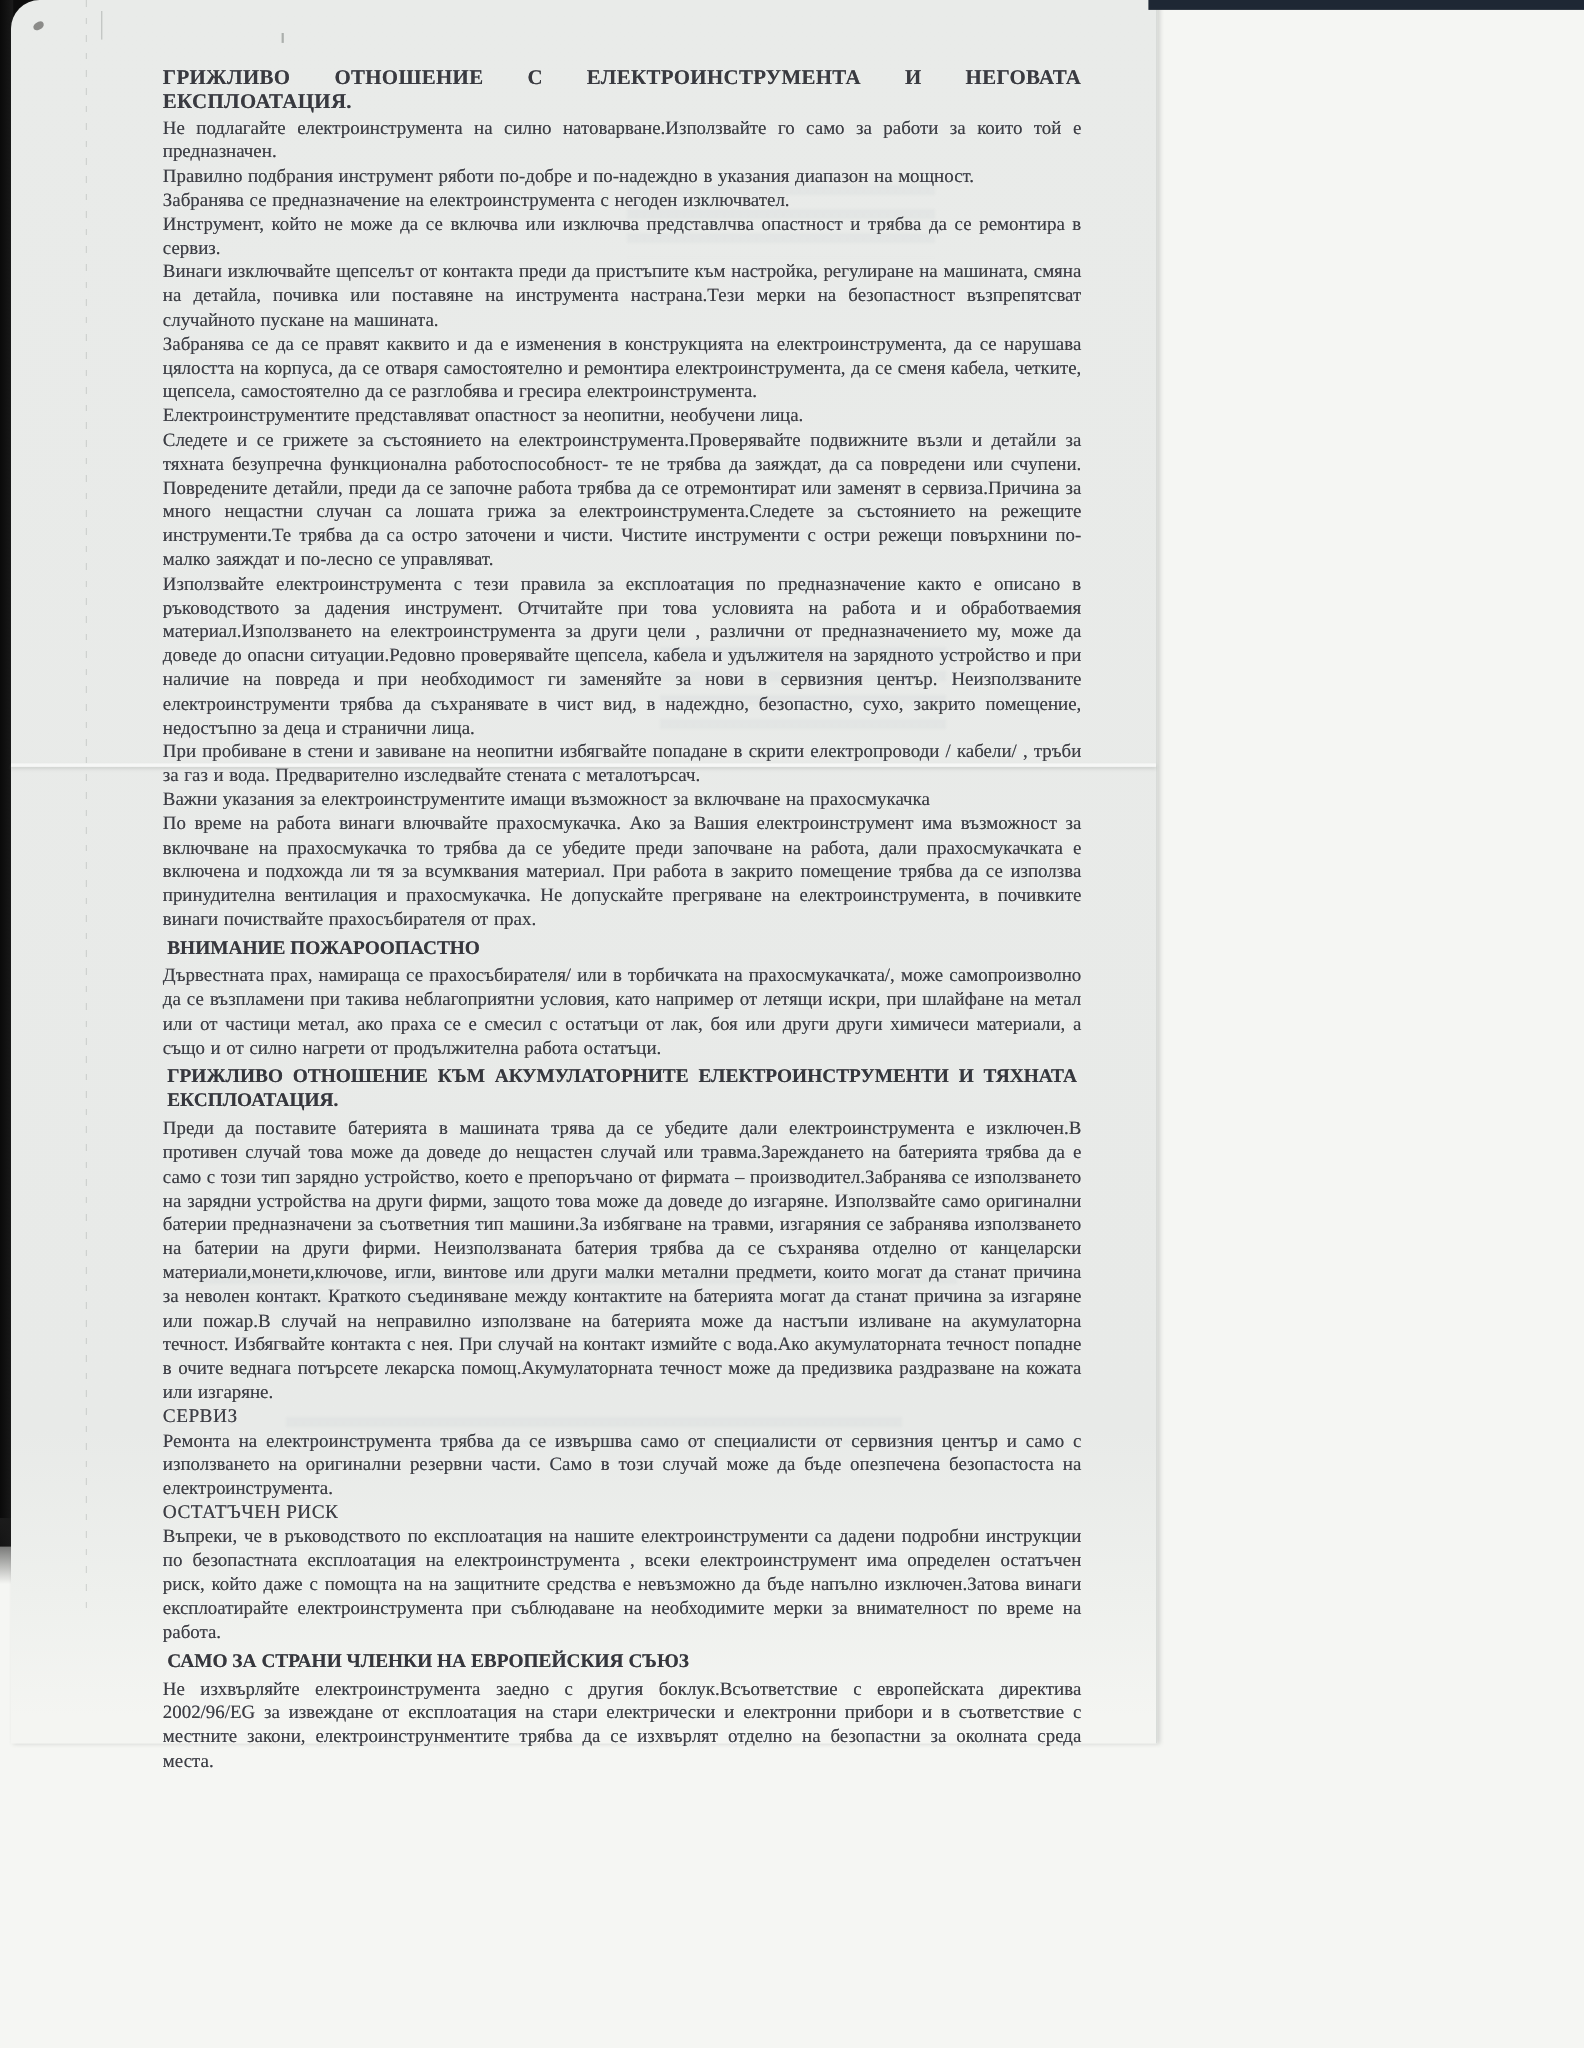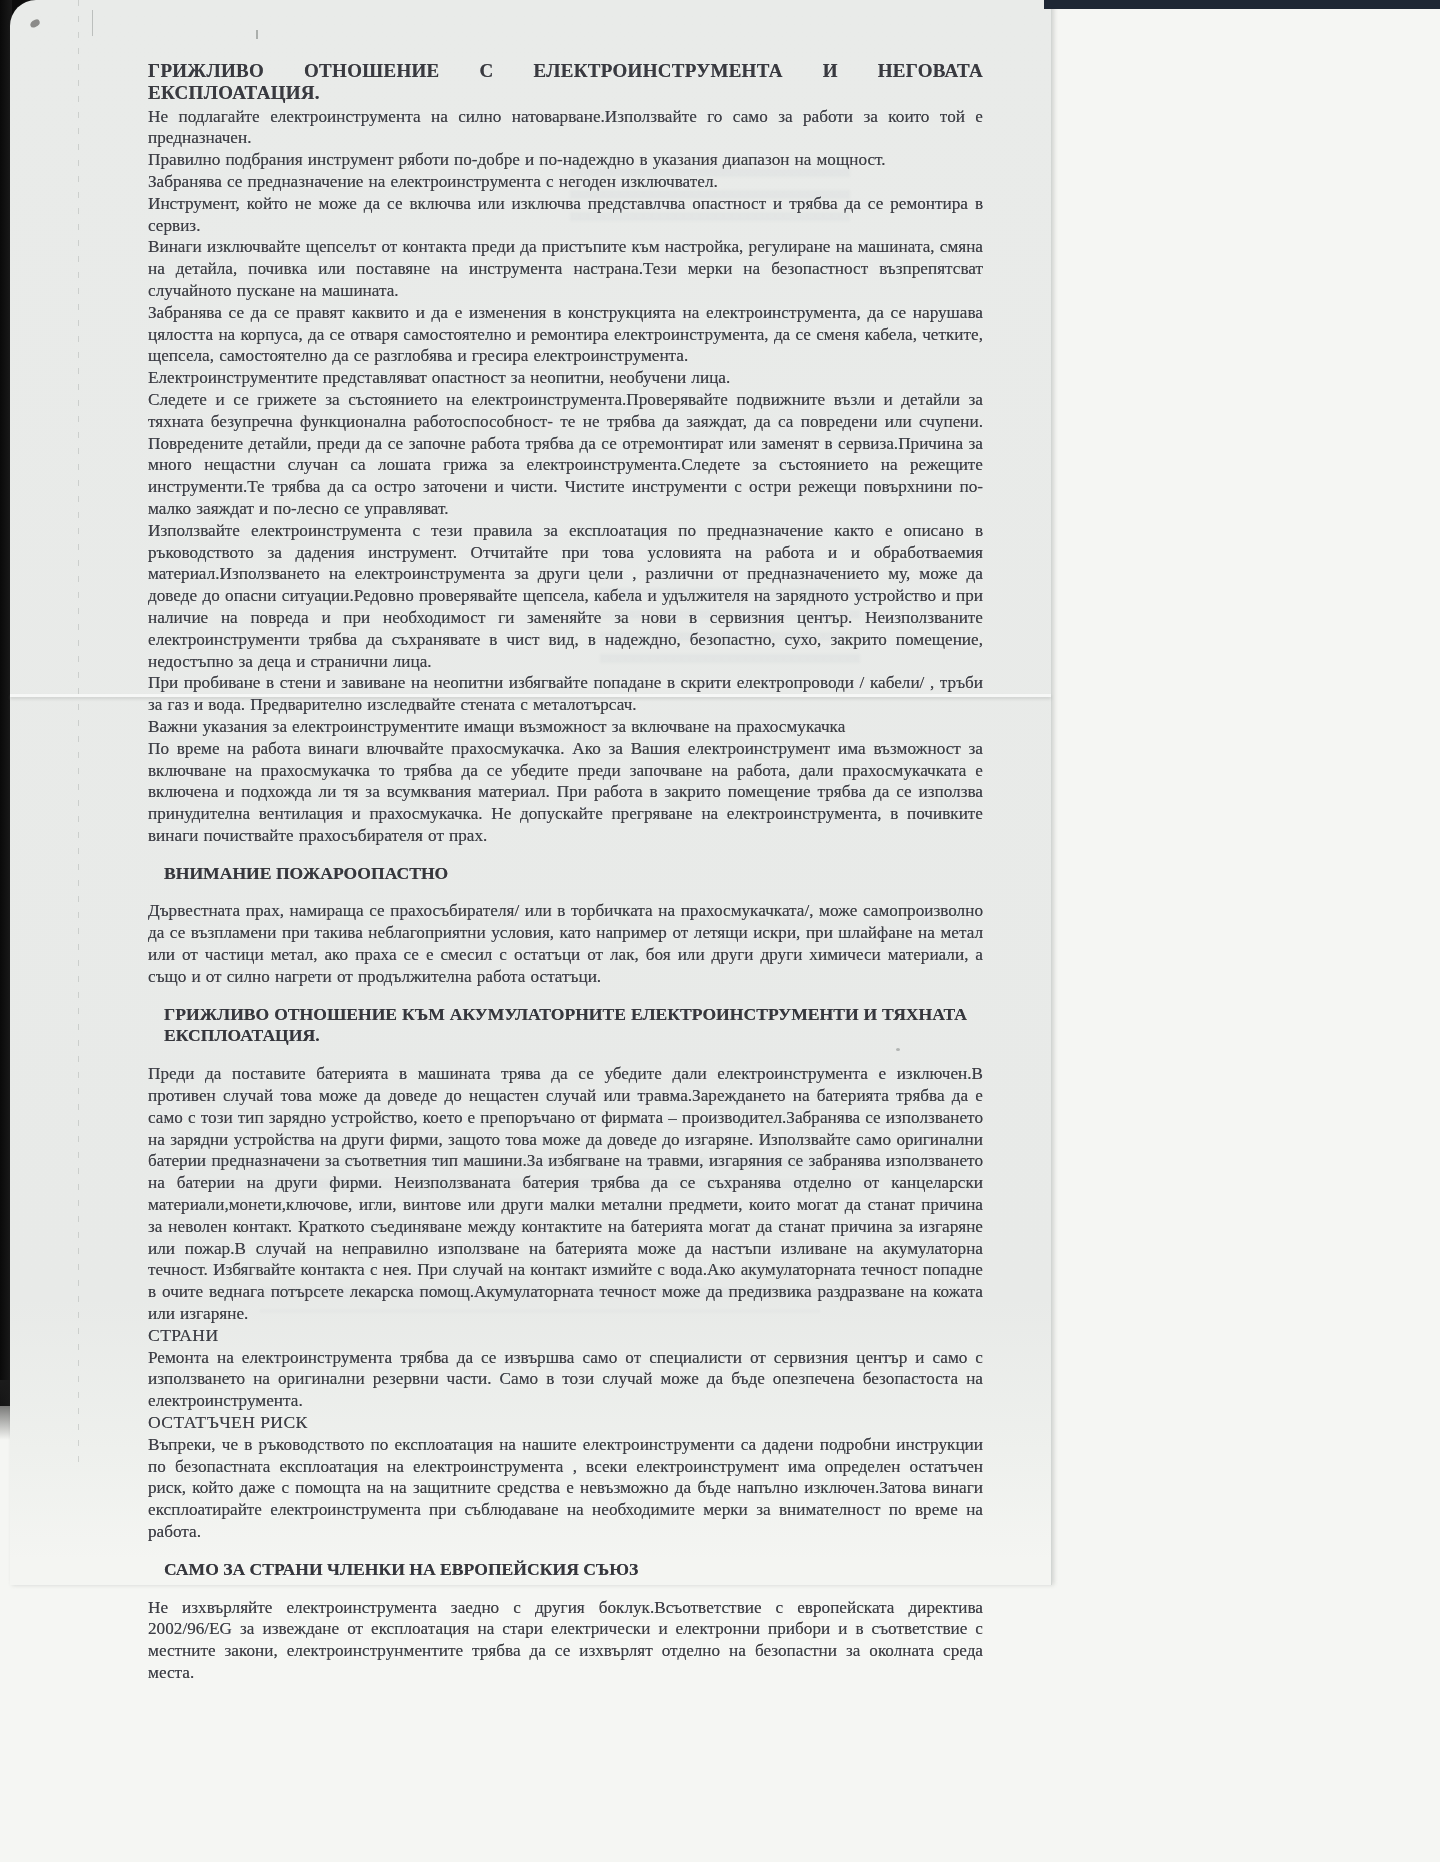--- a/index.html
+++ b/index.html
@@ -37,21 +37,21 @@
   .g2{left:590px;top:588px;width:260px;height:88px;}
   .g3{left:170px;top:1158px;width:690px;height:40px;}
   .g4{left:250px;top:1288px;width:560px;height:24px;}
   
   .text-block{
     position:absolute;left:138px;top:60px;width:835px;
     color:#3d3e45;font-size:17.2px;line-height:21.8px;text-align:justify;
     text-shadow:0 0 .5px rgba(62,63,70,.65);
   }
   .doc-title{font-size:19px;font-weight:bold;margin:0 0 2px 0;letter-spacing:.3px;color:#393a40;}
-  .h-bold{font-size:17.6px;font-weight:bold;margin:16px;color:#36373d;text-align:justify;}
+  .h-bold{font-size:17.6px;font-weight:bold;margin:4px;color:#36373d;text-align:justify;}
   .h-plain{font-size:17.6px;font-weight:normal;margin:0;letter-spacing:.4px;}
   p{margin:0;word-spacing:.8px;}
 </style>
 </head>
 <body>
 
 <div class="corner-black"></div>
 <div class="left-band"></div>
 <div class="left-band-fade"></div>
 <div class="top-band"></div>
@@ -83,21 +83,21 @@
     <p>При пробиване в стени и завиване на неопитни избягвайте попадане в скрити електропроводи / кабели/ , тръби за газ и вода. Предварително изследвайте стената с металотърсач.</p>
     <p>Важни указания за електроинструментите имащи възможност за включване на прахосмукачка</p>
     <p>По време на работа винаги влючвайте прахосмукачка. Ако за Вашия електроинструмент има възможност за включване на прахосмукачка то трябва да се убедите преди започване на работа, дали прахосмукачката е включена и подхожда ли тя за всумквания материал. При работа в закрито помещение трябва да се използва принудителна вентилация и прахосмукачка. Не допускайте прегряване на електроинструмента, в почивките винаги почиствайте прахосъбирателя от прах.</p>
 
     <h2 class="h-bold">ВНИМАНИЕ ПОЖАРООПАСТНО</h2>
     <p>Дървестната прах, намираща се прахосъбирателя/ или в торбичката на прахосмукачката/, може самопроизволно да се възпламени при такива неблагоприятни условия, като например от летящи искри, при шлайфане на метал или от частици метал, ако праха се е смесил с остатъци от лак, боя или други други химичеси материали, а също и от силно нагрети от продължителна работа остатъци.</p>
 
     <h2 class="h-bold">ГРИЖЛИВО ОТНОШЕНИЕ КЪМ АКУМУЛАТОРНИТЕ ЕЛЕКТРОИНСТРУМЕНТИ И ТЯХНАТА ЕКСПЛОАТАЦИЯ.</h2>
     <p>Преди да поставите батерията в машината трява да се убедите дали електроинструмента е изключен.В противен случай това може да доведе до нещастен случай или травма.Зареждането на батерията трябва да е само с този тип зарядно устройство, което е препоръчано от фирмата – производител.Забранява се използването на зарядни устройства на други фирми, защото това може да доведе до изгаряне. Използвайте само оригинални батерии предназначени за съответния тип машини.За избягване на травми, изгаряния се забранява използването на батерии на други фирми. Неизползваната батерия трябва да се съхранява отделно от канцеларски материали,монети,ключове, игли, винтове или други малки метални предмети, които могат да станат причина за неволен контакт. Краткото съединяване между контактите на батерията могат да станат причина за изгаряне или пожар.В случай на неправилно използване на батерията може да настъпи изливане на акумулаторна течност. Избягвайте контакта с нея. При случай на контакт измийте с вода.Ако акумулаторната течност попадне в очите веднага потърсете лекарска помощ.Акумулаторната течност може да предизвика раздразване на кожата или изгаряне.</p>
 
-    <h2 class="h-plain">СТРАНИ</h2>
+    <h2 class="h-plain">СЕРВИЗ</h2>
     <p>Ремонта на електроинструмента трябва да се извършва само от специалисти от сервизния център и само с използването на оригинални резервни части. Само в този случай може да бъде опезпечена безопастоста на електроинструмента.</p>
 
     <h2 class="h-plain">ОСТАТЪЧЕН РИСК</h2>
     <p>Въпреки, че в ръководството по експлоатация на нашите електроинструменти са дадени подробни инструкции по безопастната експлоатация на електроинструмента , всеки електроинструмент има определен остатъчен риск, който даже с помощта на на защитните средства е невъзможно да бъде напълно изключен.Затова винаги експлоатирайте електроинструмента при съблюдаване на необходимите мерки за внимателност по време на работа.</p>
 
     <h2 class="h-bold">САМО ЗА СТРАНИ ЧЛЕНКИ НА ЕВРОПЕЙСКИЯ СЪЮЗ</h2>
     <p>Не изхвърляйте електроинструмента заедно с другия боклук.Всъответствие с европейската директива 2002/96/EG за извеждане от експлоатация на стари електрически и електронни прибори и в съответствие с местните закони, електроинструнментите трябва да се изхвърлят отделно на безопастни за околната среда места.</p>
   </div>
 </div>
 

